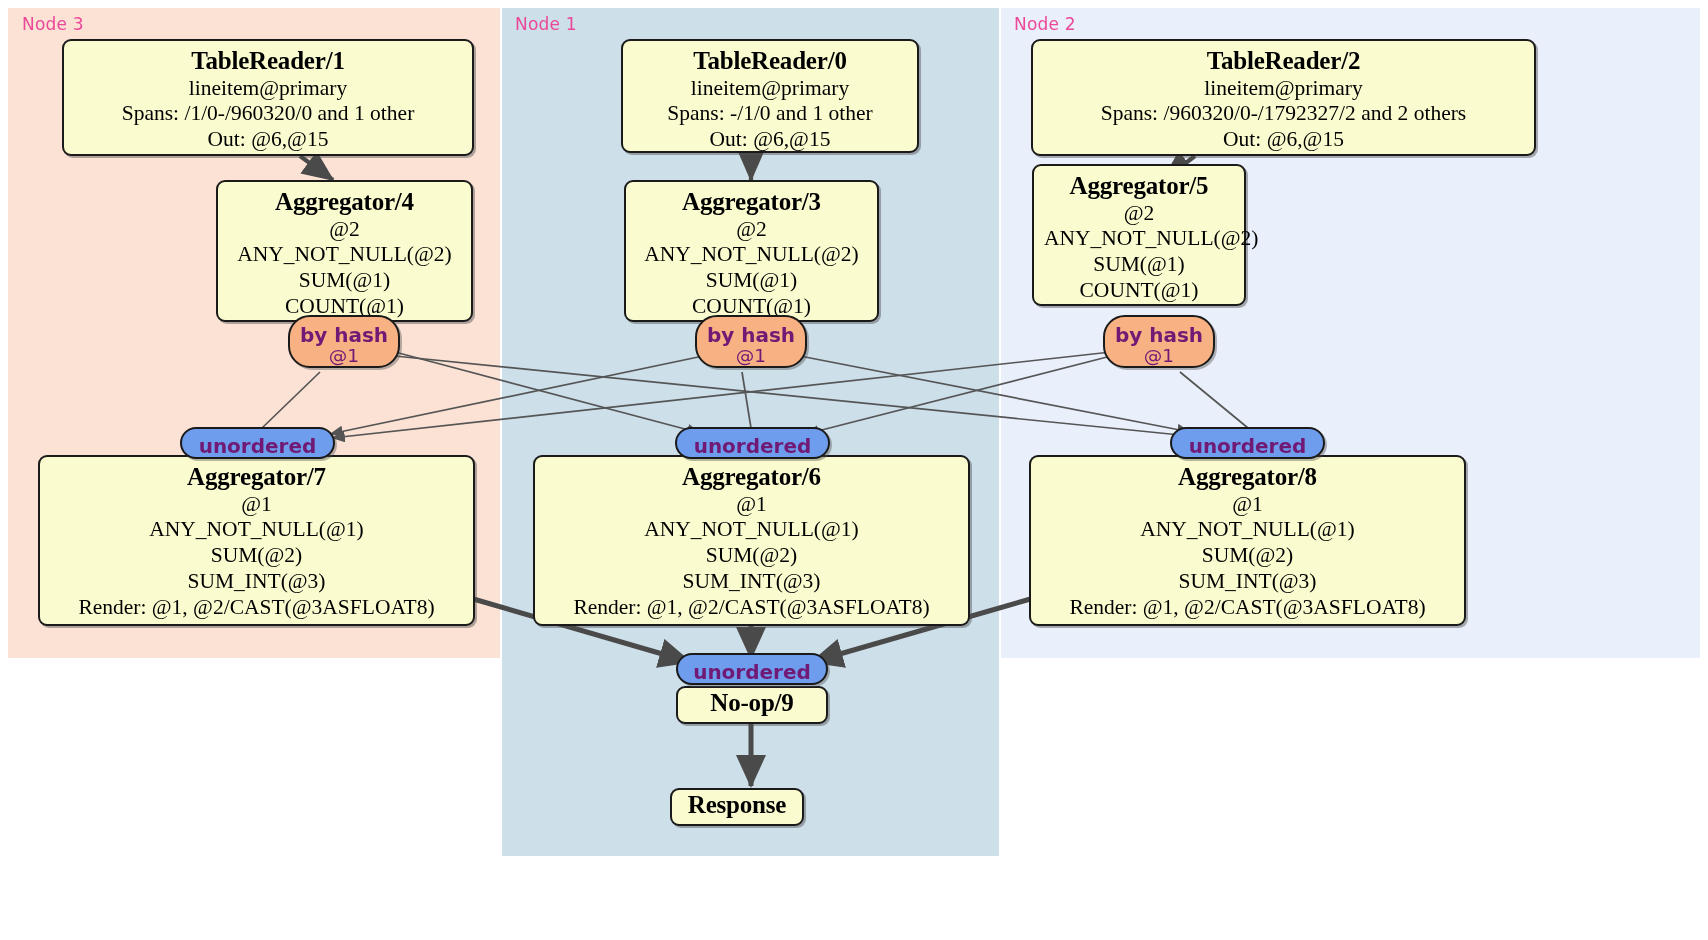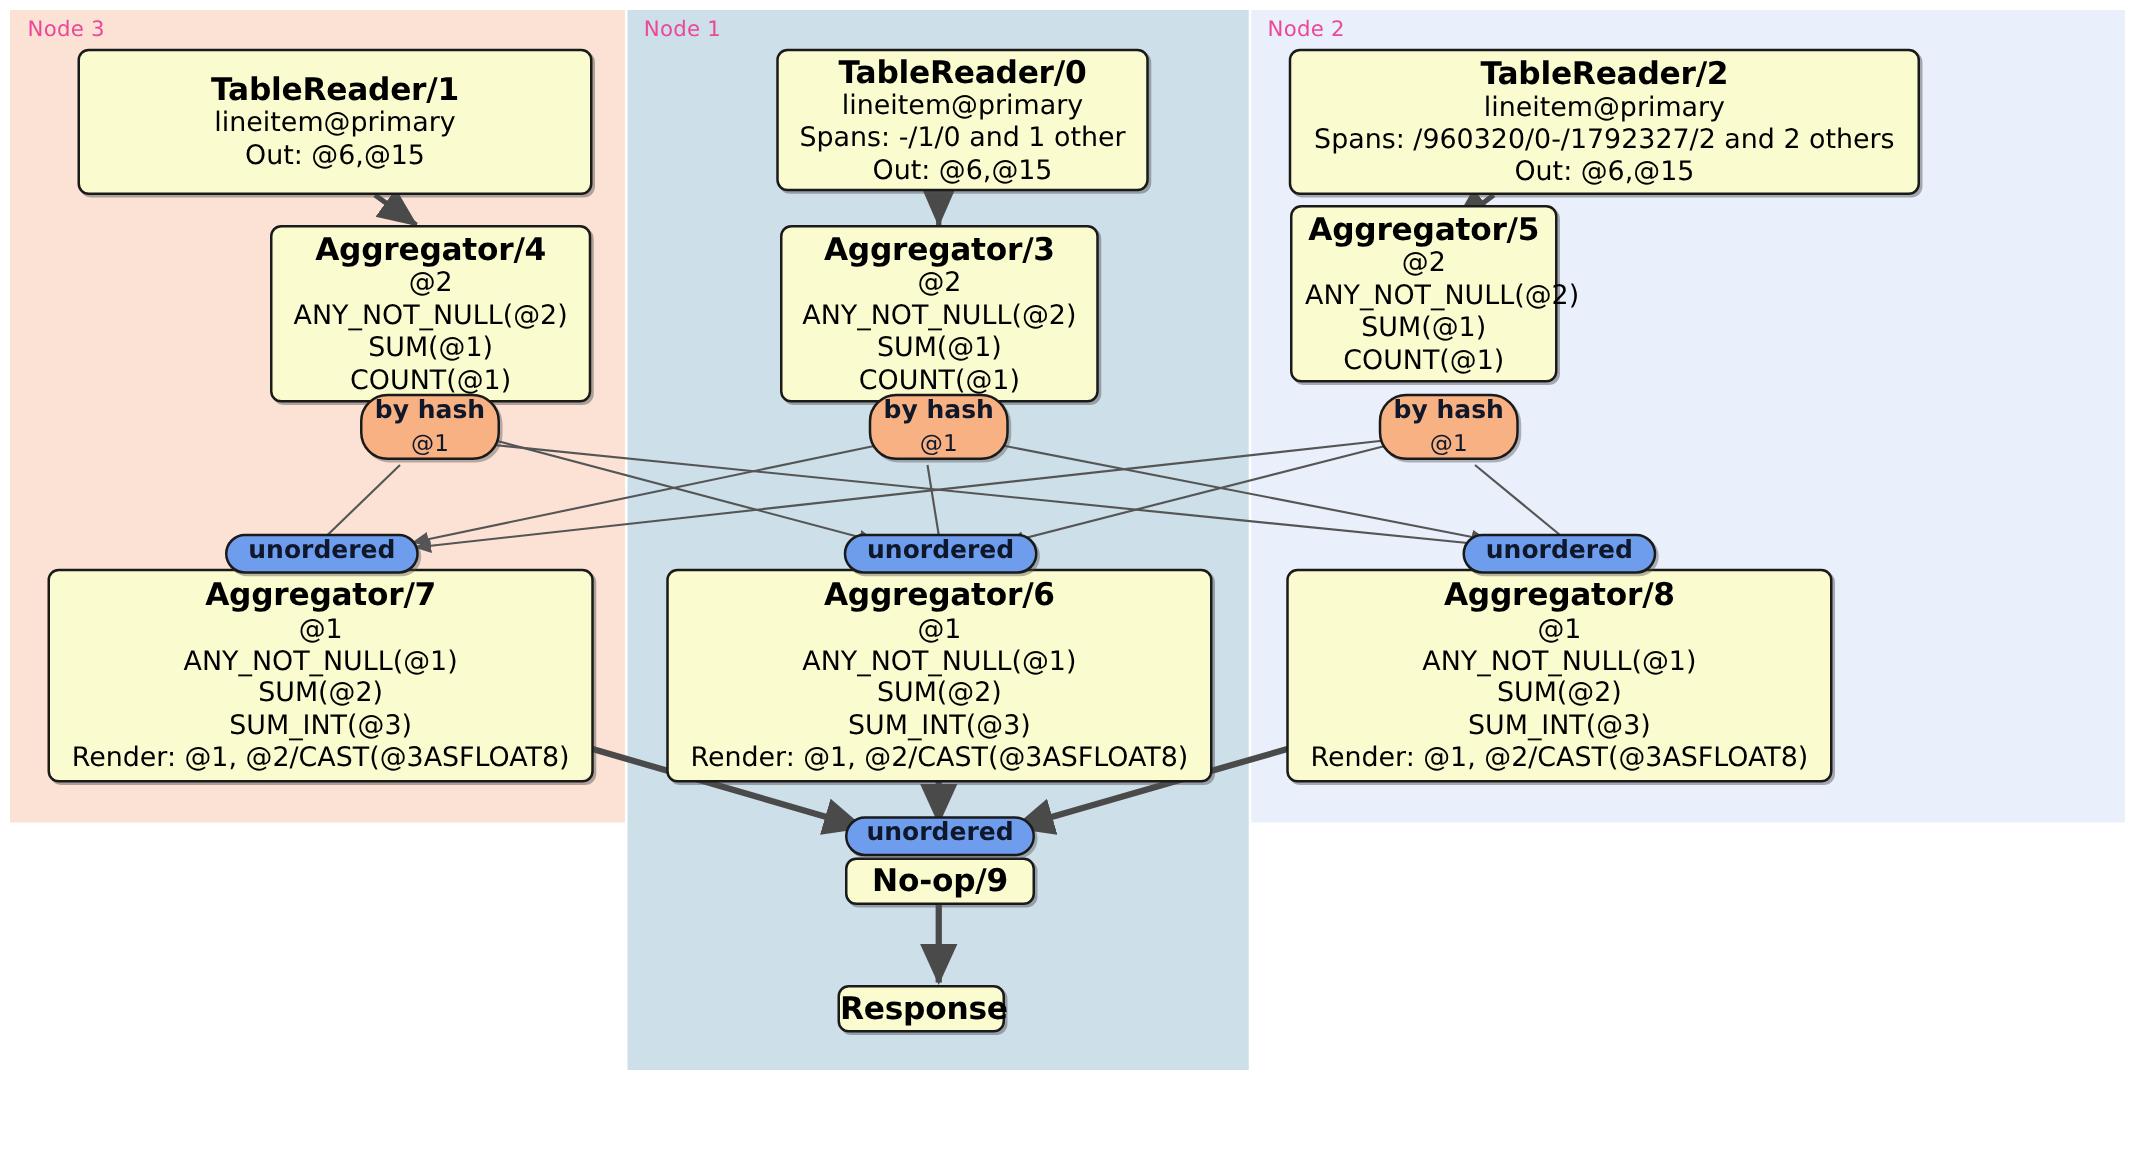--- a/index.html
+++ b/index.html
@@ -9,30 +9,31 @@
   .node-panel{position:absolute;box-sizing:border-box;}
   .node-label{position:absolute;font-size:17px;color:#ec4899;letter-spacing:0.2px;}
 
   svg.edges{position:absolute;left:0;top:0;width:1708px;height:940px;pointer-events:none;}
 
   .box{
     position:absolute;box-sizing:border-box;
     background:#fbfbd0;border:2.5px solid #1a1a1a;border-radius:9px;
     box-shadow:2px 2px 0 rgba(80,80,80,.45);
     text-align:center;color:#000;
-    display:flex;flex-direction:column;justify-content:center;
+    display:flex;flex-direction:column;justify-content:space-between;
     padding:5px 10px;
+    font-family:Liberation Serif, serif;
   }
   .box .title{font-weight:bold;font-size:25px;line-height:1.18;letter-spacing:-0.2px;}
   .box .line{font-size:21.5px;line-height:1.2;font-weight:400;}
 
   .pill{
     position:absolute;box-sizing:border-box;border:2.5px solid #1a1a1a;
-    border-radius:22px;text-align:center;color:#0f172a;
-    display:flex;flex-direction:column;justify-content:space-between;align-items:center;
+    border-radius:22px;text-align:center;color:#701a75;
+    display:flex;flex-direction:column;justify-content:flex-end;align-items:center;
     box-shadow:2px 2px 0 rgba(80,80,80,.40);
   }
   .pill.hash{background:#f7b183;}
   .pill.unord{background:#6f9ded;border-radius:24px;}
   .pill .plabel{font-weight:bold;font-size:20px;line-height:1.05;}
   .pill .psub{font-size:18.5px;line-height:1.1;}
 
   .z-low{z-index:2;}
   .z-mid{z-index:4;}
   .z-top{z-index:6;}
@@ -86,20 +87,21 @@
     <path d="M470,598 L690,662" stroke="#4a4a4a" stroke-width="5" fill="none" marker-end="url(#ahb)"></path>
     <path d="M751,624 L751,658" stroke="#4a4a4a" stroke-width="5" fill="none" marker-end="url(#ahb)"></path>
     <path d="M1034,598 L812,662" stroke="#4a4a4a" stroke-width="5" fill="none" marker-end="url(#ahb)"></path>
 
     <path d="M751,722 L751,786" stroke="#4a4a4a" stroke-width="5" fill="none" marker-end="url(#ahb)"></path>
   </svg>
 
   <div class="box z-low" style="left:62px;top:39px;width:412px;height:117px;">
     <div class="title">TableReader/1</div>
     <div class="line">lineitem@primary</div>
+    <div class="line">Spans: /1/0-/960320/0 and 1 other</div>
     <div class="line">Out: @6,@15</div>
   </div>
 
   <div class="box z-low" style="left:602px;top:39px;width:298px;height:114px;margin-left:19px;">
     <div class="title">TableReader/0</div>
     <div class="line">lineitem@primary</div>
     <div class="line">Spans: -/1/0 and 1 other</div>
     <div class="line">Out: @6,@15</div>
   </div>
 

